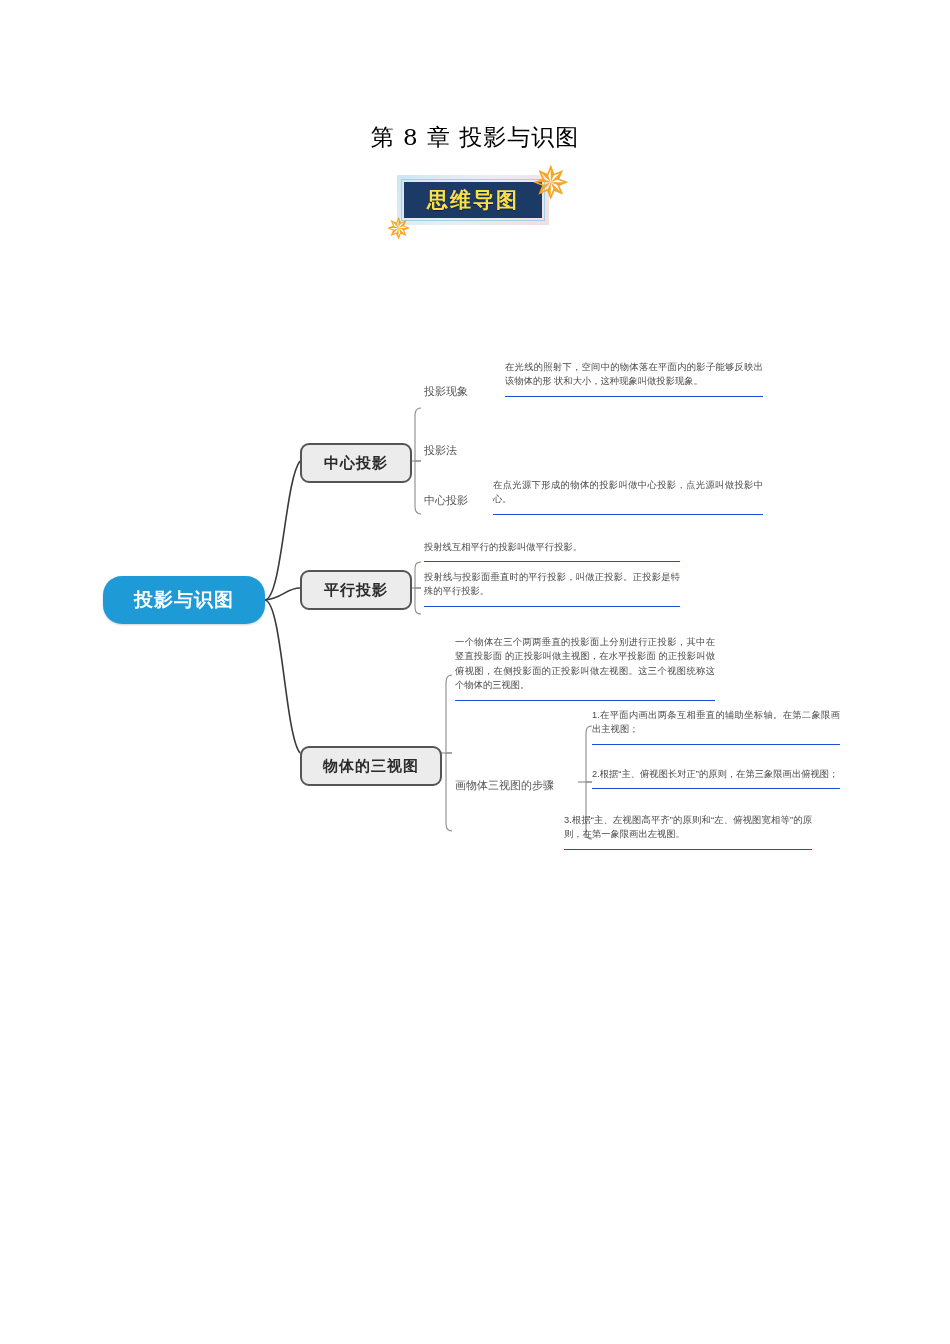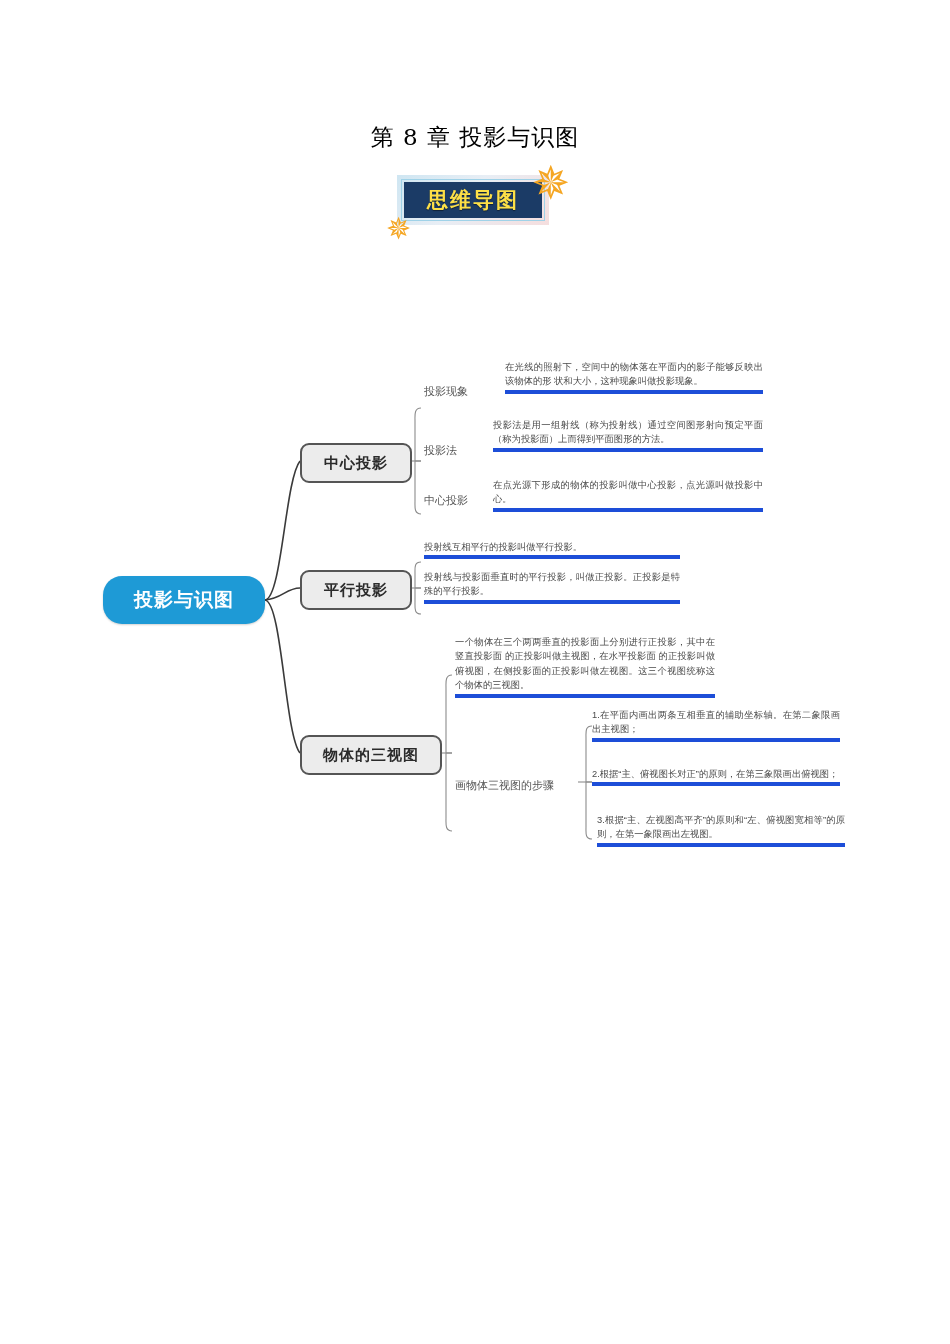--- a/index.html
+++ b/index.html
@@ -63,21 +63,21 @@
 
   
   .lab3{
     position:absolute;font-size:11px;color:#555;line-height:1.35;
     white-space:nowrap;
   }
 
   
   .desc{
     position:absolute;font-size:9.3px;color:#4a4a4a;line-height:1.55;
-    border-bottom:4px solid #1d4ed8;padding-bottom:1px;
+    border-bottom:1px solid #1d4ed8;padding-bottom:7px;
     text-align:justify;
   }
 </style>
 </head>
 <body>
 
 <div class="page">
 
   <div class="chapter-title">第 8 章  投影与识图</div>
 
@@ -130,41 +130,40 @@
     </div>
 
     <div class="node-l2" style="left:300px;top:113px;width:108px;height:36px;">
       <span>中心投影</span>
     </div>
 
     <div class="node-l2" style="left:300px;top:240px;width:108px;height:36px;">
       <span>平行投影</span>
     </div>
 
-    <div class="node-l2" style="left:300px;top:405px;width:138px;height:36px;">
+    <div class="node-l2" style="left:300px;top:416px;width:138px;height:36px;">
       <span>物体的三视图</span>
     </div>
 
     <div class="lab3" style="left:424px;top:54px;">投影现象</div>
     <div class="desc" style="left:505px;top:30px;width:258px;">在光线的照射下，空间中的物体落在平面内的影子能够反映出该物体的形 状和大小，这种现象叫做投影现象。</div>
 
     <div class="lab3" style="left:424px;top:113px;">投影法</div>
-    <div class="desc" style="left:493px;top:88px;width:270px;">投影法是用一组射线（称为投射线）通过空间图形射向预定平面（称为投影面）上而得到平面图形的方法。</div>
 
     <div class="lab3" style="left:424px;top:163px;">中心投影</div>
     <div class="desc" style="left:493px;top:148px;width:270px;">在点光源下形成的物体的投影叫做中心投影，点光源叫做投影中心。</div>
 
     <div class="desc" style="left:424px;top:210px;width:256px;">投射线互相平行的投影叫做平行投影。</div>
 
     <div class="desc" style="left:455px;top:305px;width:260px;">一个物体在三个两两垂直的投影面上分别进行正投影，其中在竖直投影面 的正投影叫做主视图，在水平投影面 的正投影叫做俯视图，在侧投影面的正投影叫做左视图。这三个视图统称这个物体的三视图。</div>
 
     <div class="desc" style="left:424px;top:240px;width:256px;">投射线与投影面垂直时的平行投影，叫做正投影。正投影是特殊的平行投影。</div>
 
     <div class="lab3" style="left:455px;top:448px;">画物体三视图的步骤</div>
 
     <div class="desc" style="left:592px;top:378px;width:248px;">1.在平面内画出两条互相垂直的辅助坐标轴。在第二象限画出主视图；</div>
 
     <div class="desc" style="left:592px;top:437px;width:248px;">2.根据“主、俯视图长对正”的原则，在第三象限画出俯视图；</div>
 
-    <div class="desc" style="left:597px;top:483px;width:248px;">3.根据“主、左视图高平齐”的原则和“左、俯视图宽相等”的原则，在第一象限画出左视图。</div>
+    <div class="desc" style="left:564px;top:483px;width:248px;">3.根据“主、左视图高平齐”的原则和“左、俯视图宽相等”的原则，在第一象限画出左视图。</div>
 
   </div>
 </div>
 
 </body></html>

